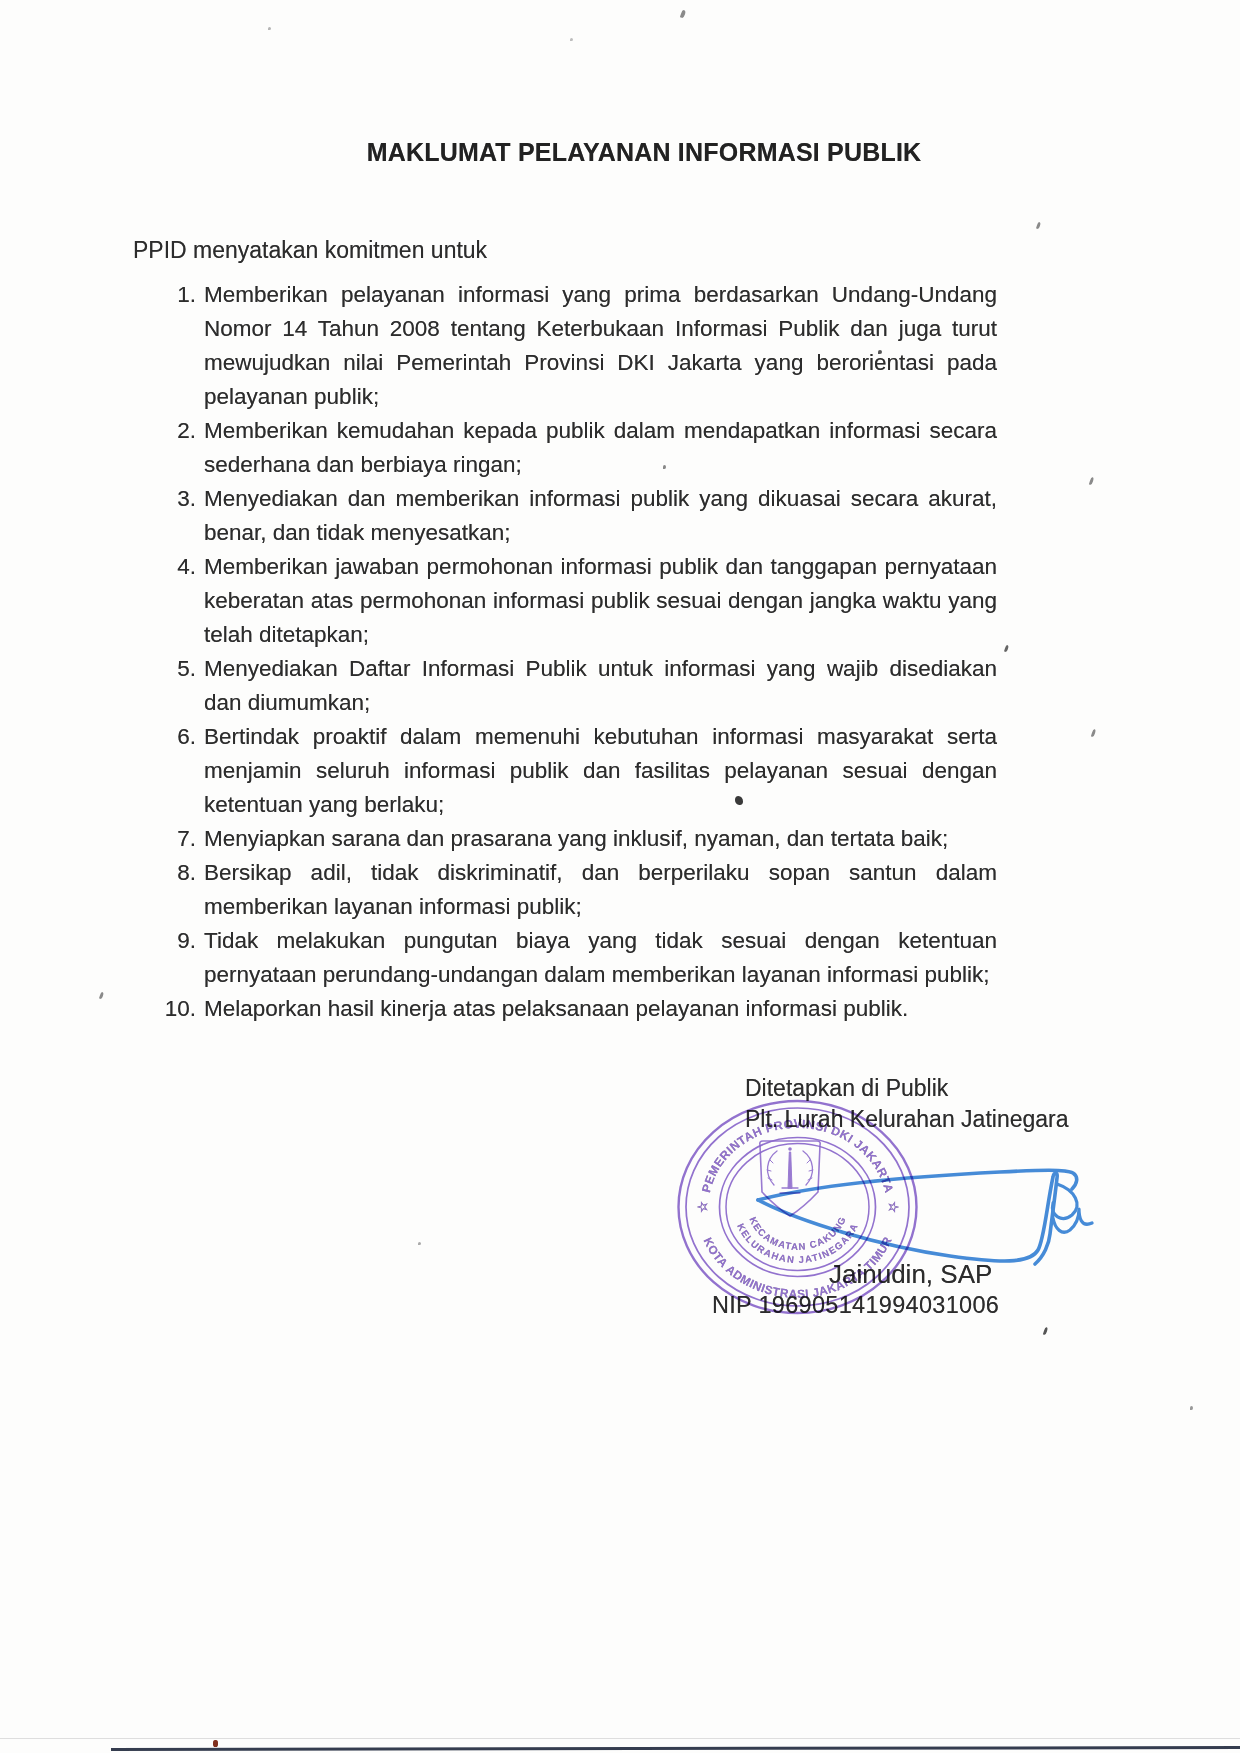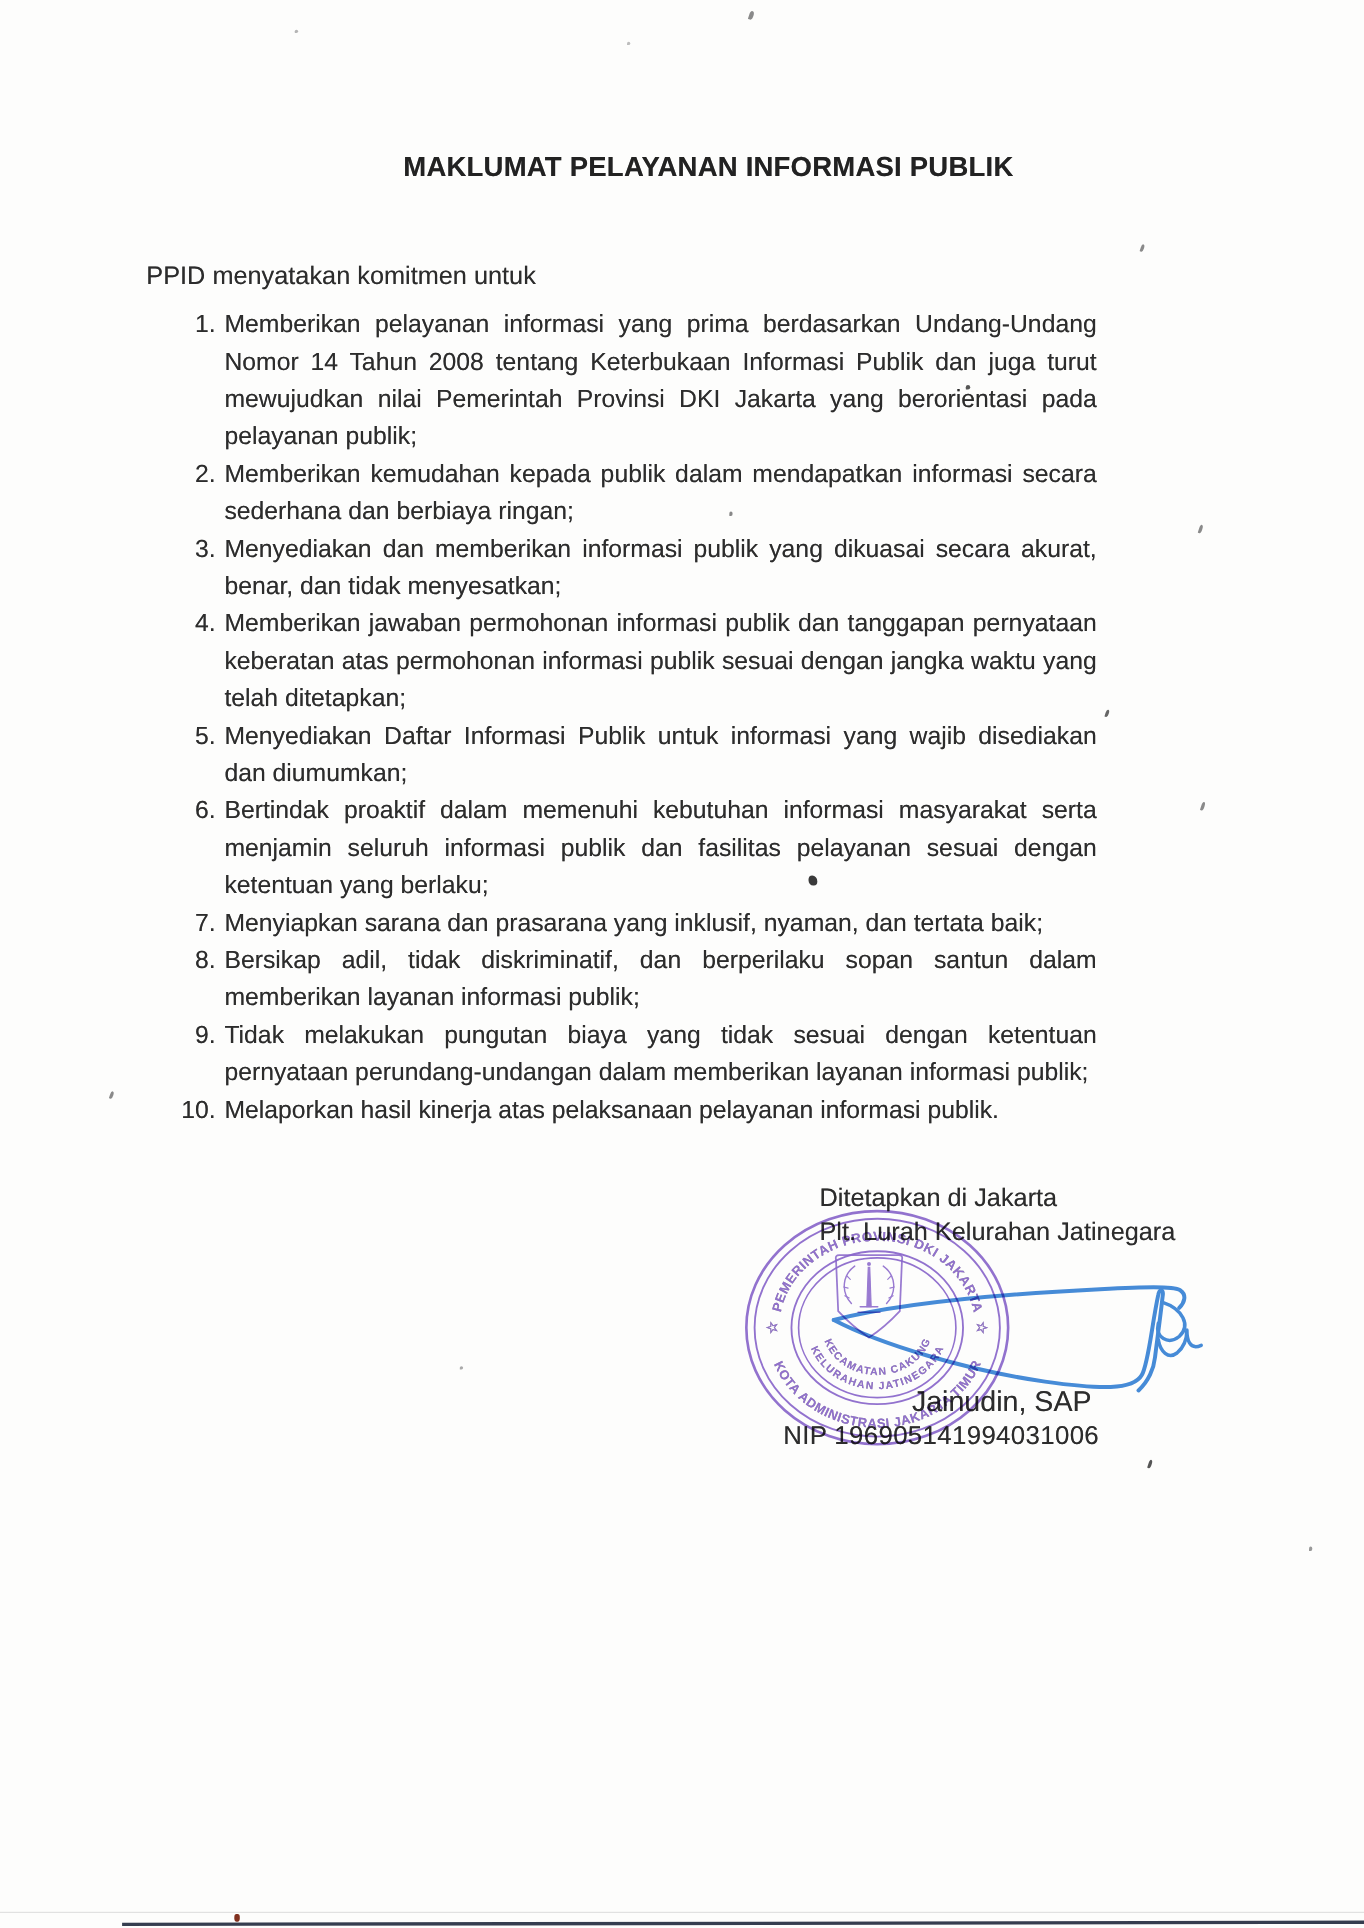--- a/index.html
+++ b/index.html
@@ -76,21 +76,21 @@
         <span class="num">9.</span>
         <span class="txt">Tidak melakukan pungutan biaya yang tidak sesuai dengan ketentuan pernyataan perundang-undangan dalam memberikan layanan informasi publik;</span>
       </li>
     <li>
         <span class="num">10.</span>
         <span class="txt">Melaporkan hasil kinerja atas pelaksanaan pelayanan informasi publik.</span>
       </li>
   </ol>
 
   <div class="sig">
-    <div>Ditetapkan di Jakarta</div>
+    <div>Ditetapkan di Publik</div>
     <div>Plt. Lurah Kelurahan Jatinegara</div>
   </div>
 
   <div class="name">Jainudin, SAP</div>
   <div class="nip">NIP 196905141994031006</div>
 
   <svg class="stamp-svg" width="275" height="226" viewBox="0 0 275 226">
     <g stroke="#7e57c8" fill="none" stroke-width="2.4" opacity=".9">
       <ellipse cx="137.5" cy="112" rx="119" ry="106"></ellipse>
       <ellipse cx="137.5" cy="112" rx="111.5" ry="99" stroke-width="1.7"></ellipse>

